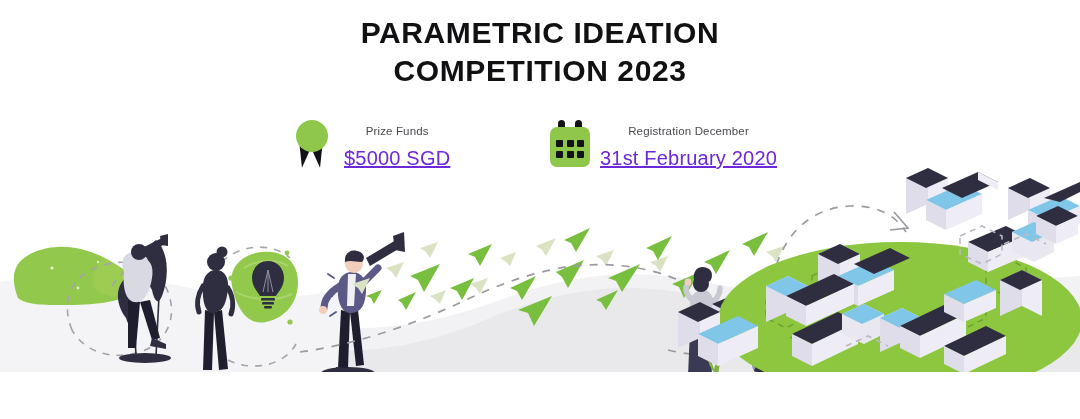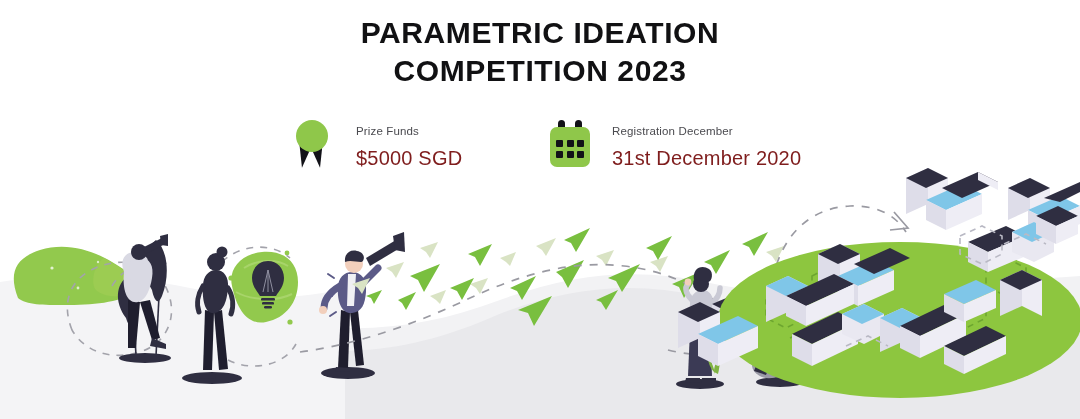--- a/index.html
+++ b/index.html
@@ -3,21 +3,21 @@
 <meta charset="utf-8">
 <style>
   html,body{margin:0;padding:0;}
   body{
     width:1080px;height:419px;
     background:#ffffff;
     font-family:"Liberation Sans","DejaVu Sans",sans-serif;
     overflow:hidden;
     position:relative;
   }
-  #poster{position:relative;width:1080px;height:419px;overflow:hidden;background:#fff;}
+  #poster{position:relative;width:1080px;height:372px;overflow:hidden;background:#fff;}
 
   
   .title-block{
     position:absolute;left:0;top:14px;width:1080px;
     text-align:center;z-index:40;
     pointer-events:none;
   }
   .title-line{
     display:block;
     font-size:30px;
@@ -28,28 +28,28 @@
   }
 
   
   .info-strip{
     position:absolute;left:0;top:120px;width:1080px;height:70px;z-index:40;
   }
   .info-item{position:absolute;display:flex;align-items:flex-start;}
   .info-prize{left:292px;top:0px;}
   .info-deadline{left:548px;top:0px;}
   .info-icon{width:52px;height:56px;position:relative;flex:0 0 52px;}
-  .info-text{margin-left:12px;padding-top:4px;}
+  .info-text{padding-top:4px;text-align:center;}
   .info-label{
     font-size:11.5px;color:#4a4a4f;line-height:14px;letter-spacing:.15px;
     white-space:nowrap;
   }
   .info-value{
-    font-size:20px;color:#7f1d1d;line-height:26px;margin-top:7px;
-    white-space:nowrap;letter-spacing:.2px;
+    font-size:20px;color:#6d28d9;line-height:26px;margin-top:7px;
+    white-space:nowrap;letter-spacing:.2px;text-decoration:underline;
   }
 
   
   .medal-circle{
     position:absolute;left:4px;top:0px;width:32px;height:32px;border-radius:50%;
     background:#8fc74a;
   }
   .ribbon{position:absolute;width:0;height:0;}
   .ribbon-l{
     left:5px;top:22px;
@@ -465,19 +465,19 @@
           <div class="cal-dot"></div>
             <div class="cal-dot"></div>
             <div class="cal-dot"></div>
           <div class="cal-dot"></div>
             <div class="cal-dot"></div>
             <div class="cal-dot"></div>
         </div>
       </div>
       <div class="info-text">
         <div class="info-label">Registration December</div>
-        <div class="info-value">31st December 2020</div>
+        <div class="info-value">31st February 2020</div>
       </div>
     </div>
 
   </div>
 
 </div>
 
 </body></html>

